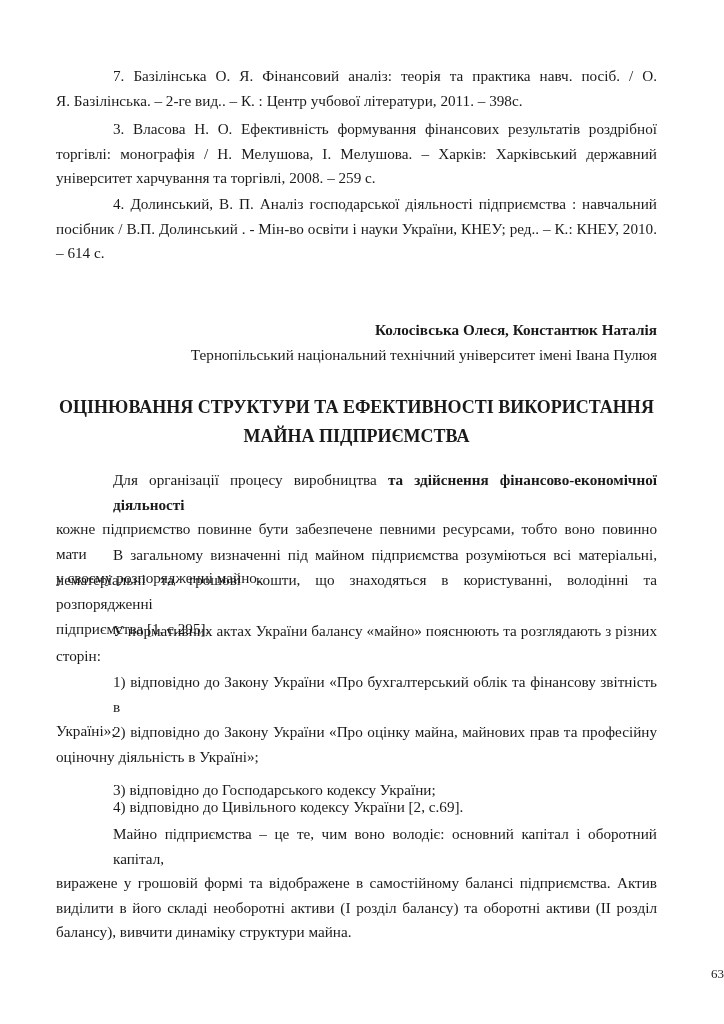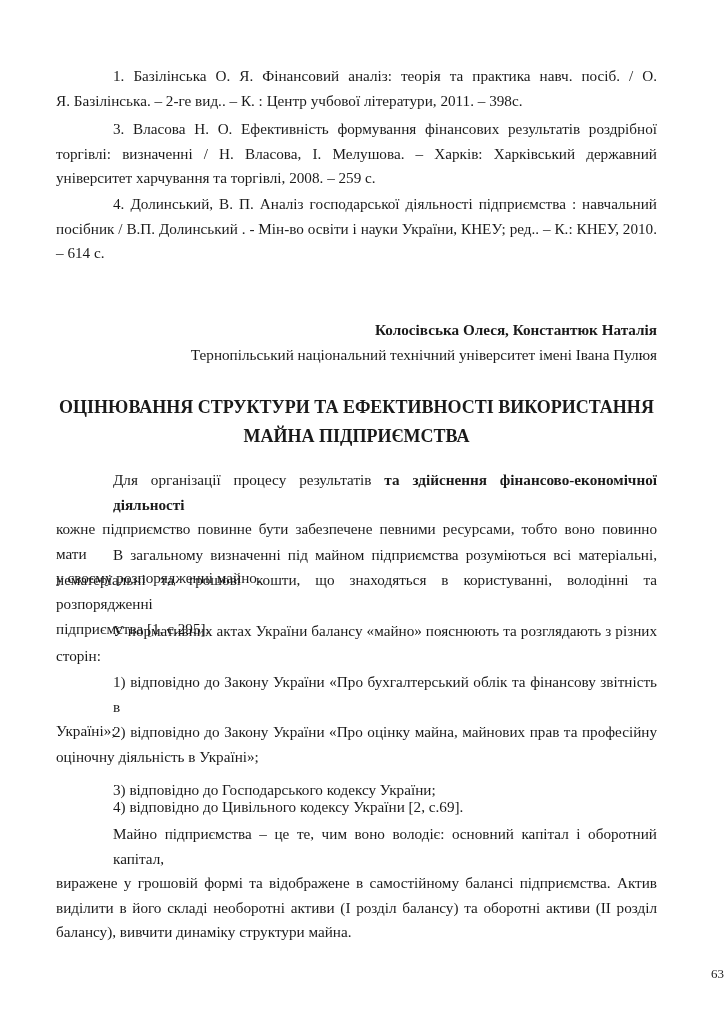--- a/index.html
+++ b/index.html
@@ -22,46 +22,46 @@
   .pagenum { position: absolute; top: 966px; left: 0; width: 724px; text-align: right; font-size: 13px; }
   .just-lines span.l { display: block; text-align: justify; text-align-last: justify; }
   .just-lines span.l.last { text-align-last: left; }
 </style>
 </head>
 <body>
 
 <div class="page">
 
   <div class="p just-lines" style="top:64px;">
-    <span class="l" style="padding-left:57px;">1. Базілінська О. Я. Фінансовий аналіз: теорія та практика навч. посіб. / О.</span>
+    <span class="l" style="padding-left:57px;">7. Базілінська О. Я. Фінансовий аналіз: теорія та практика навч. посіб. / О.</span>
     <span class="l last">Я. Базілінська. – 2-ге вид.. – К. : Центр учбової літератури, 2011. – 398с.</span>
   </div>
 
   <div class="p just-lines" style="top:117px;">
     <span class="l" style="padding-left:57px;">3. Власова Н. О. Ефективність формування фінансових результатів роздрібної</span>
-    <span class="l">торгівлі: визначенні / Н. Власова, І. Мелушова. – Харків: Харківський державний</span>
+    <span class="l">торгівлі: монографія / Н. Мелушова, І. Мелушова. – Харків: Харківський державний</span>
     <span class="l last">університет харчування та торгівлі, 2008. – 259 с.</span>
   </div>
 
   <div class="p just-lines" style="top:192px;">
     <span class="l" style="padding-left:57px;">4. Долинський, В. П. Аналіз господарської діяльності підприємства : навчальний</span>
     <span class="l">посібник / В.П. Долинський . - Мін-во освіти і науки України, КНЕУ; ред.. – К.: КНЕУ, 2010.</span>
     <span class="l last">– 614 с.</span>
   </div>
 
   <div class="p right bold" style="top:318px;">Колосівська Олеся, Константюк Наталія</div>
   <div class="p right" style="top:343px;">Тернопільський національний технічний університет імені Івана Пулюя</div>
 
   <div class="p center title" style="top:393px;">
     <div>ОЦІНЮВАННЯ СТРУКТУРИ ТА ЕФЕКТИВНОСТІ ВИКОРИСТАННЯ</div>
     <div>МАЙНА ПІДПРИЄМСТВА</div>
   </div>
 
   <div class="p just-lines" style="top:468px;">
-    <span class="l" style="padding-left:57px;"><span>Для організації процесу результатів </span><b>та здійснення фінансово-економічної діяльності</b></span>
+    <span class="l" style="padding-left:57px;"><span>Для організації процесу виробництва </span><b>та здійснення фінансово-економічної діяльності</b></span>
     <span class="l">кожне підприємство повинне бути забезпечене певними ресурсами, тобто воно повинно мати</span>
     <span class="l last">у своєму розпорядженні майно.</span>
   </div>
 
   <div class="p just-lines" style="top:543px;">
     <span class="l" style="padding-left:57px;">В загальному визначенні під майном підприємства розуміються всі матеріальні,</span>
     <span class="l">нематеріальні та грошові кошти, що знаходяться в користуванні, володінні та розпорядженні</span>
     <span class="l last">підприємства  [1, с.295].</span>
   </div>
 

